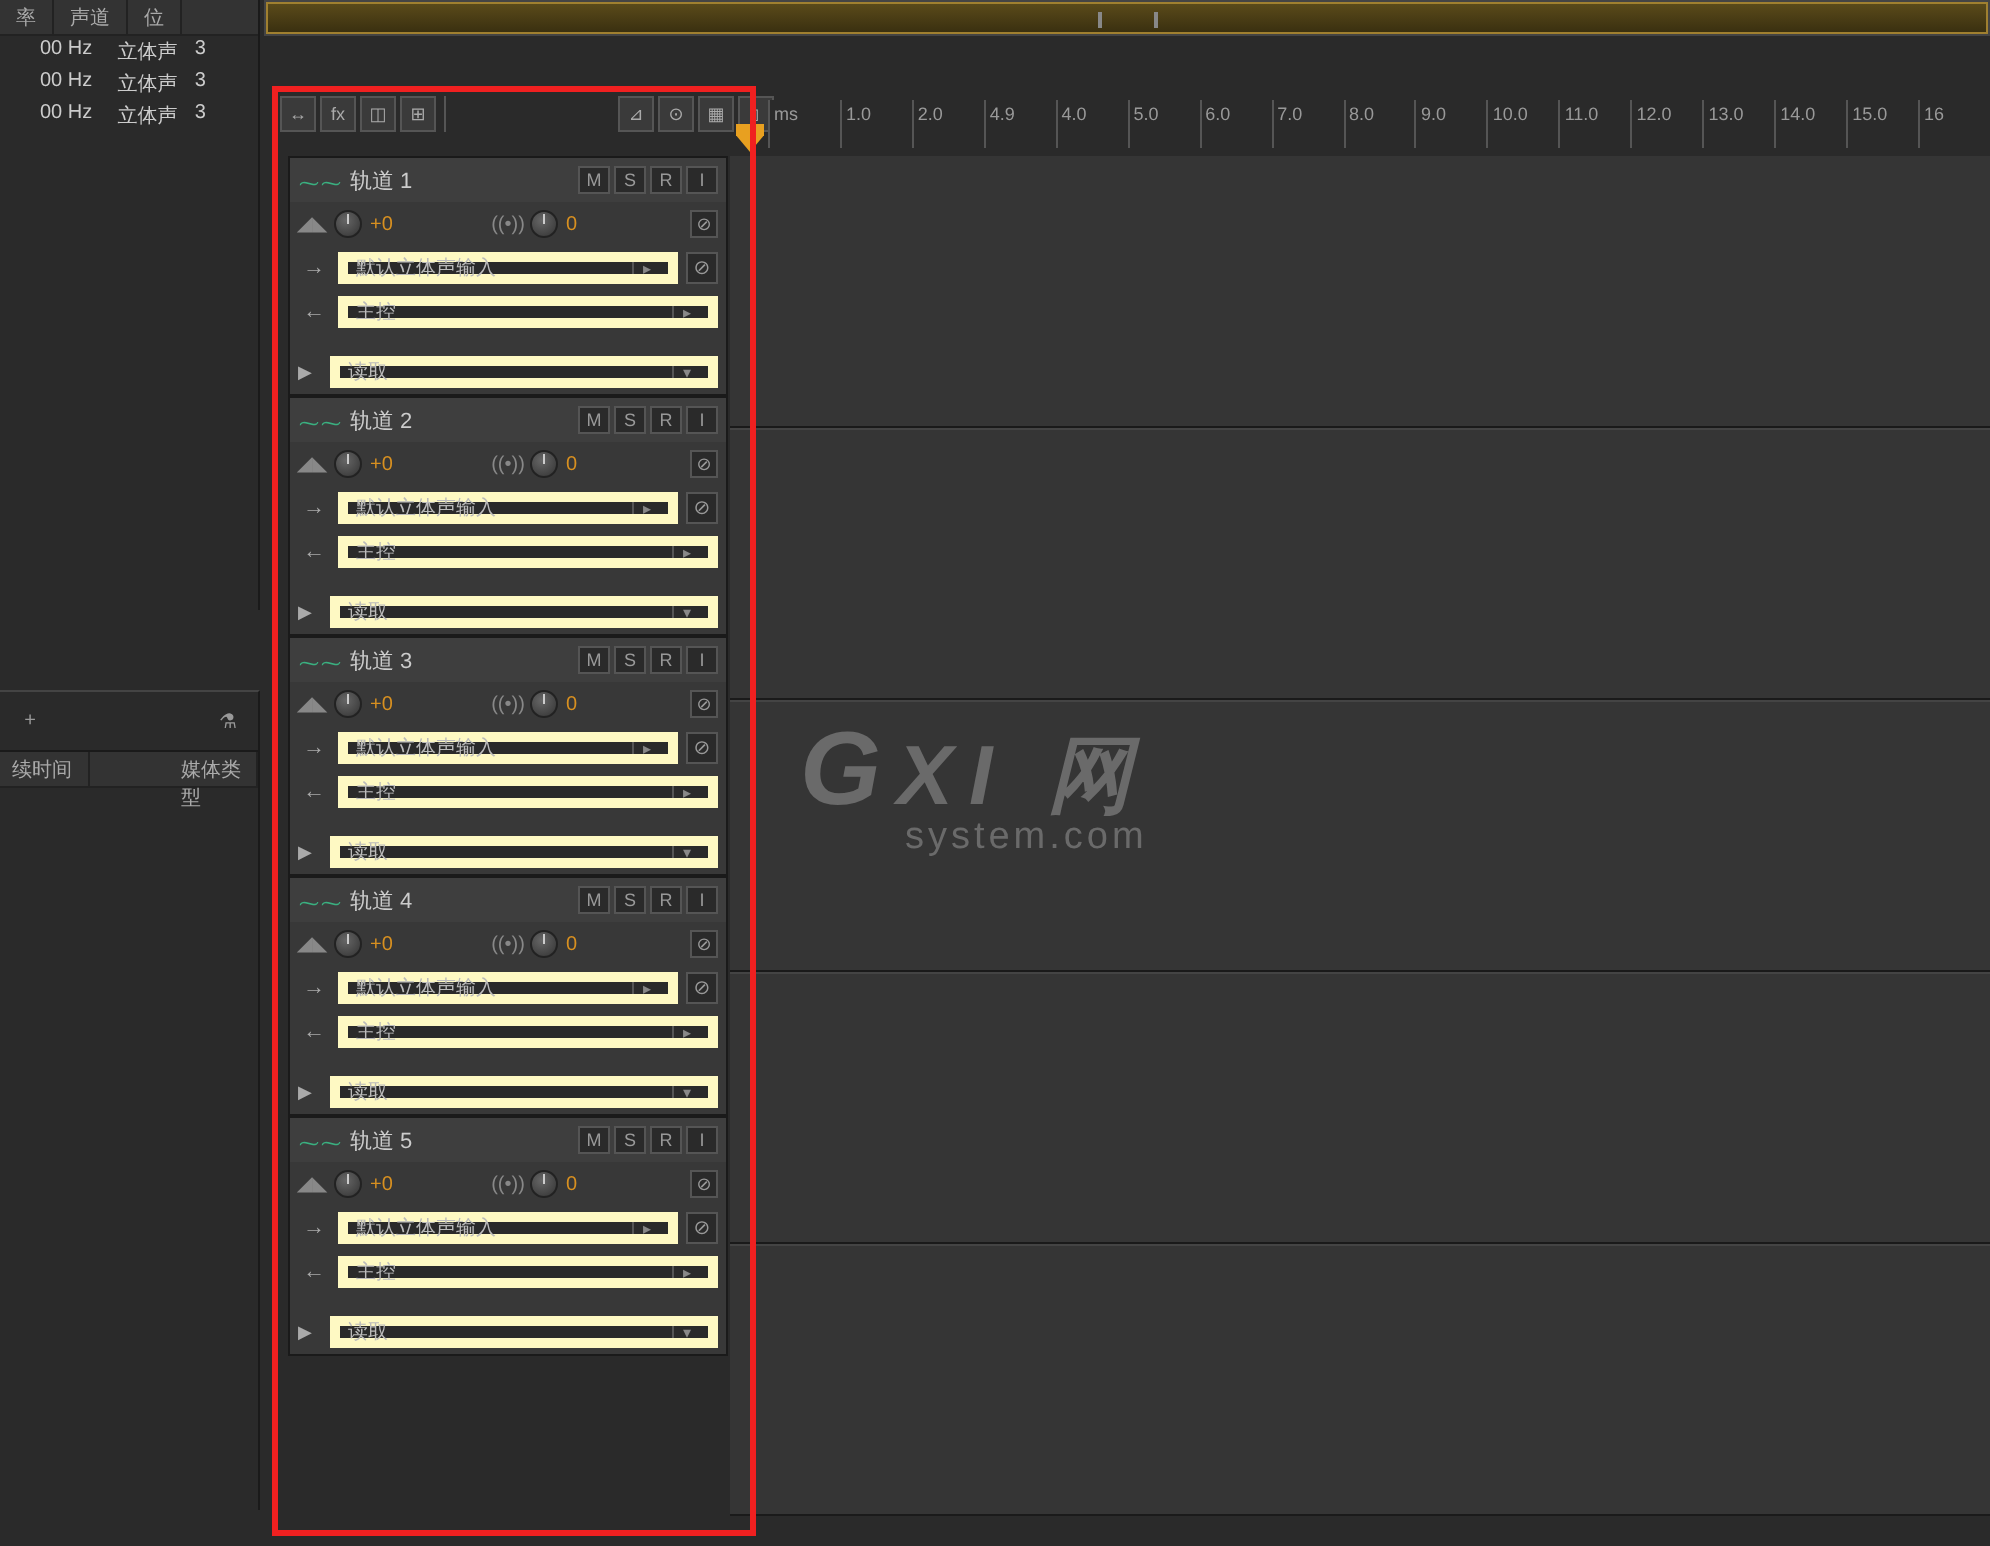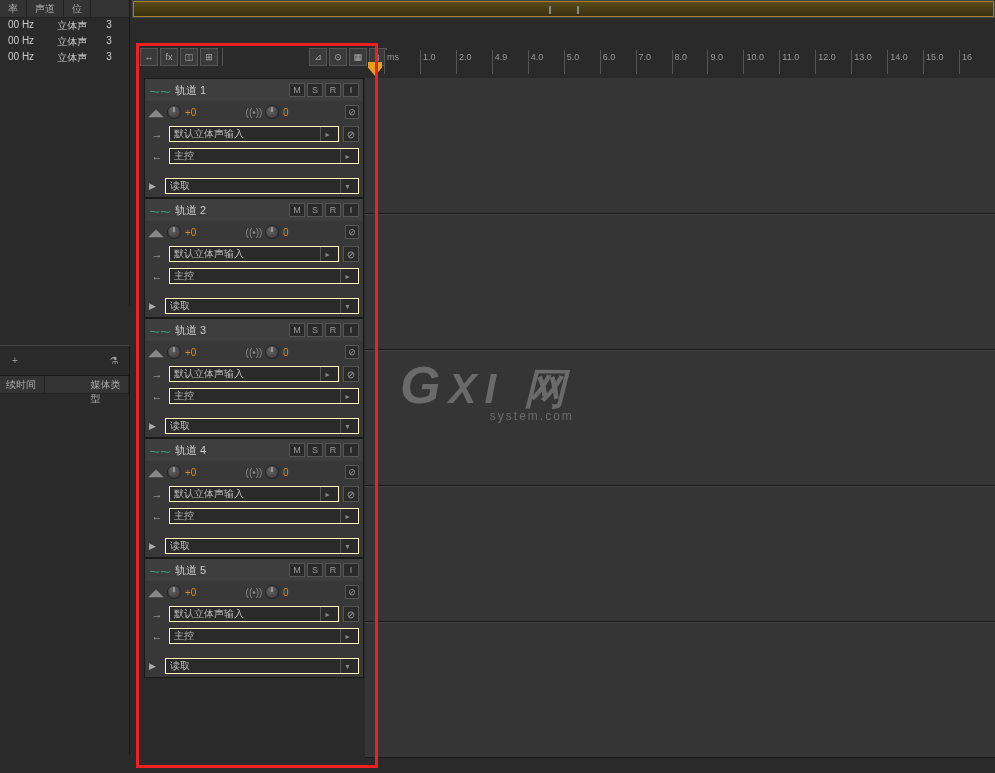--- a/index.html
+++ b/index.html
@@ -2,21 +2,21 @@
 <html><head>
 <meta charset="utf-8">
 <style>
 * { box-sizing: border-box; margin: 0; padding: 0; font-family: "Microsoft YaHei", sans-serif; }
 body { background: #2a2a2a; width: 995px; height: 773px; overflow: hidden; position: relative; color: #c0c0c0; font-size: 11px; }
 
 
 .left-panel { position: absolute; left: 0; top: 0; width: 130px; height: 305px; background: #2a2a2a; border-right: 1px solid #1a1a1a; }
 .left-header { display: flex; height: 18px; background: #333; border-bottom: 1px solid #222; }
 .left-header div { padding: 2px 8px; font-size: 10px; color: #aaa; border-right: 1px solid #222; }
-.left-row { display: flex; height: 16px; font-size: 10px; padding: 1px 8px; }
+.left-row { display: flex; height: 16px; font-size: 10px; padding: 1px 20px; }
 .left-row .c1 { width: 50px; color: #ccc; }
 .left-row .c2 { width: 50px; color: #ccc; }
 .left-row .c3 { width: 15px; color: #ccc; }
 
 
 .left-lower { position: absolute; left: 0; top: 345px; width: 130px; height: 410px; background: #2a2a2a; border-right: 1px solid #1a1a1a; border-top: 1px solid #444; }
 .left-lower-toolbar { height: 30px; border-bottom: 1px solid #1a1a1a; display: flex; align-items: center; justify-content: space-between; padding: 0 8px; }
 .left-lower-header { display: flex; height: 18px; background: #333; border-bottom: 1px solid #222; gap: 40px; }
 .left-lower-header div { padding: 2px 6px; font-size: 10px; color: #aaa; flex: 1; border-right: 1px solid #222; }
 .tiny-icon { width: 14px; height: 14px; display: flex; align-items: center; justify-content: center; color: #999; font-size: 10px; }
@@ -49,40 +49,40 @@
 .track-row { display: flex; align-items: center; height: 22px; padding: 0 4px; gap: 4px; }
 .mini-icon { width: 14px; color: #888; font-size: 10px; display: flex; align-items: center; justify-content: center; }
 .knob { width: 14px; height: 14px; border-radius: 50%; background: radial-gradient(circle at 40% 35%, #666, #333); border: 1px solid #222; position: relative; }
 .knob::after { content: ''; position: absolute; left: 50%; top: 1px; width: 1px; height: 5px; background: #ccc; transform: translateX(-50%); }
 .val { color: #d89020; font-size: 10px; min-width: 18px; }
 .row-spacer { flex: 1; }
 .small-btn { width: 14px; height: 14px; background: #2a2a2a; border: 1px solid #555; color: #999; font-size: 9px; display: flex; align-items: center; justify-content: center; cursor: pointer; }
 
 .dropdown-row { display: flex; align-items: center; height: 22px; padding: 0 4px; gap: 4px; }
 .arrow-box { width: 16px; height: 16px; display: flex; align-items: center; justify-content: center; color: #aaa; font-size: 11px; }
-.dropdown { flex: 1; height: 16px; background: #2a2a2a; border: 1px solid #fef9c3; display: flex; align-items: center; padding: 0 4px; font-size: 10px; color: #bbb; position: relative; cursor: pointer; }
+.dropdown { flex: 1; height: 16px; background: #2a2a2a; border: 5px solid #fef9c3; display: flex; align-items: center; padding: 0 4px; font-size: 10px; color: #bbb; position: relative; cursor: pointer; }
 .dd-split { border-left: 1px solid #555; width: 14px; height: 100%; display: flex; align-items: center; justify-content: center; color: #888; font-size: 8px; }
 .end-btn { width: 16px; height: 16px; background: #2a2a2a; border: 1px solid #555; color: #999; display: flex; align-items: center; justify-content: center; cursor: pointer; font-size: 10px; }
 
 .meter-strip { position: absolute; right: -18px; top: 24px; width: 14px; height: 38px; background: #1a1a1a; border: 1px solid #444; }
 .track-wrap { position: relative; }
 
 .automation-row { display: flex; align-items: center; height: 22px; padding: 0 4px; gap: 4px; margin-top: 8px; }
 .play-tri { width: 12px; color: #aaa; font-size: 9px; }
 
 
 .lanes { position: absolute; left: 365px; top: 78px; right: 0; bottom: 30px; }
 .lane { height: 136px; background: #353535; border-bottom: 1px solid #1a1a1a; border-top: 1px solid #444; }
 .lane:first-child { border-top: none; }
 
 
 .watermark { position: absolute; left: 400px; top: 355px; color: #6a6a6a; font-family: serif; z-index: 2; pointer-events: none; text-align: right; }
 .watermark .big { font-size: 42px; font-style: italic; font-weight: bold; letter-spacing: 8px; }
 .watermark .big .g { font-size: 52px; }
-.watermark .small { font-size: 12px; letter-spacing: 2px; margin-left: 30px; margin-top: -8px; }
+.watermark .small { font-size: 19px; letter-spacing: 2px; margin-left: 30px; margin-top: -8px; }
 .left-icons-mid { position: absolute; right: 3px; top: 350px; width: 130px; display: flex; justify-content: flex-end; gap: 6px; padding-right: 4px; }
 </style>
 </head>
 <body>
 
 <div class="left-panel">
   <div class="left-header">
     <div>率</div>
     <div>声道</div>
     <div>位</div>

